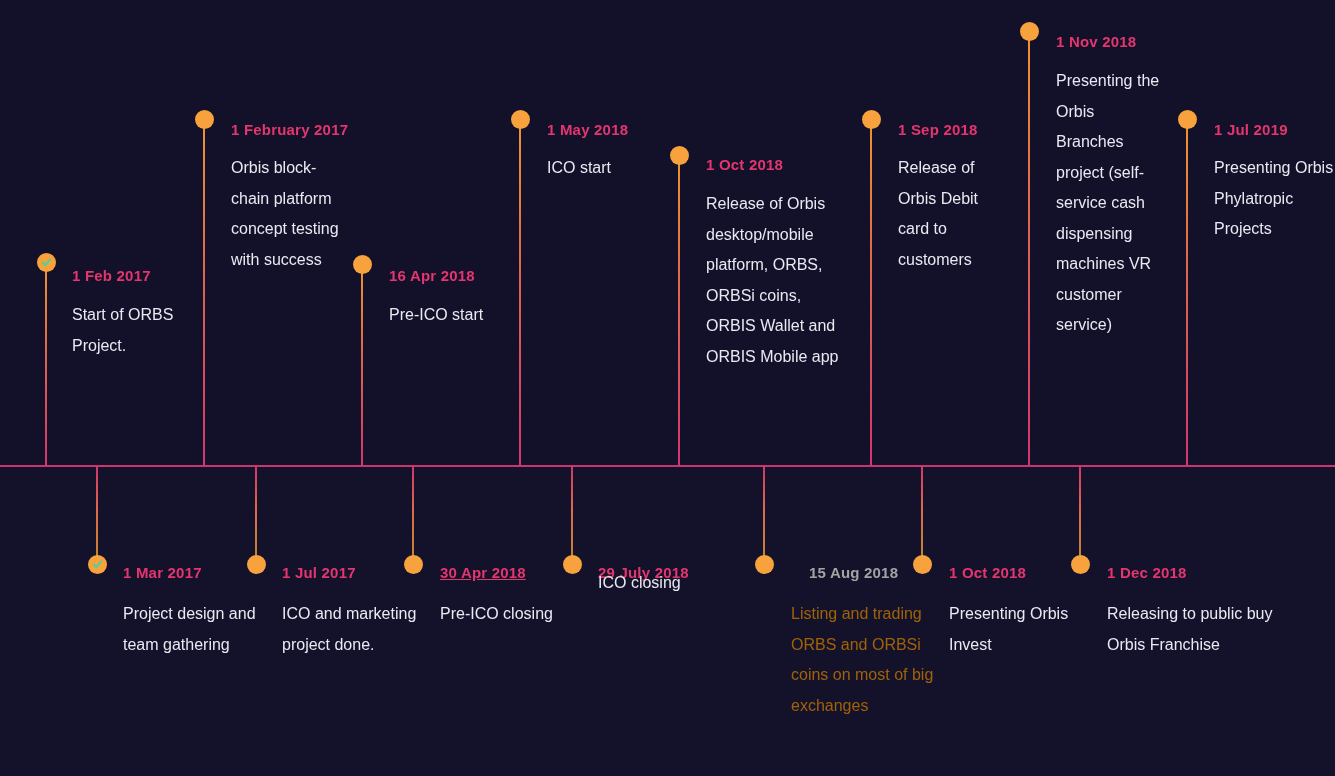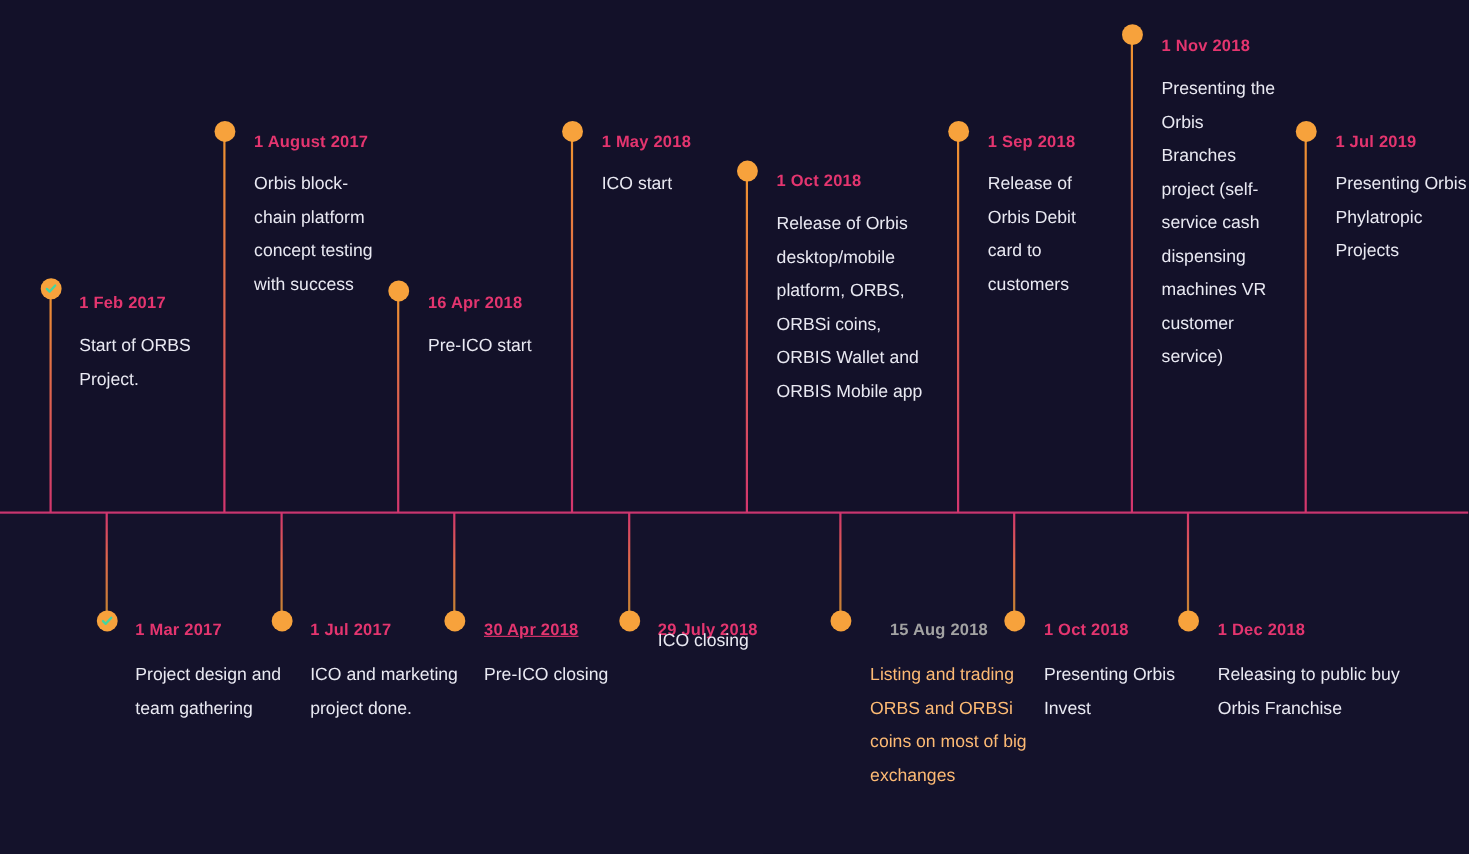--- a/index.html
+++ b/index.html
@@ -113,21 +113,21 @@
               <path d="M1.6 5.6 L4.1 8.1 L9.2 2.6" fill="none" stroke="#45d6a0" stroke-width="2.1" stroke-linecap="round" stroke-linejoin="round"></path>
             </svg>
           </span>
         </div>
         <div class="m-date m-text" style="left: 72px; top: 268px; color: rgb(228, 53, 111);">1 Feb 2017</div>
         <div class="m-desc m-text" style="left: 72px; top: 300px; width: 110px; color: rgb(233, 233, 242);">Start of ORBS Project.</div>
       </div>
       <div class="milestone" style="left: 0px; top: 0px;">
         <div class="stem stem-up" style="left: 203px; top: 119px; height: 347px;"></div>
         <div class="dot" style="left: 194.5px; top: 109.5px; background: rgb(247, 162, 60);"></div>
-        <div class="m-date m-text" style="left: 231px; top: 122px; color: rgb(228, 53, 111);">1 August 2017</div>
+        <div class="m-date m-text" style="left: 231px; top: 122px; color: rgb(228, 53, 111);">1 February 2017</div>
         <div class="m-desc m-text" style="left: 231px; top: 153px; width: 112px; color: rgb(233, 233, 242);">Orbis block-chain platform concept testing with success</div>
       </div>
       <div class="milestone" style="left: 0px; top: 0px;">
         <div class="stem stem-up" style="left: 361px; top: 264px; height: 202px;"></div>
         <div class="dot" style="left: 352.5px; top: 254.5px; background: rgb(247, 162, 60);"></div>
         <div class="m-date m-text" style="left: 389px; top: 268px; color: rgb(228, 53, 111);">16 Apr 2018</div>
         <div class="m-desc m-text" style="left: 389px; top: 300px; width: 110px; color: rgb(233, 233, 242);">Pre-ICO start</div>
       </div>
       <div class="milestone" style="left: 0px; top: 0px;">
         <div class="stem stem-up" style="left: 519px; top: 119px; height: 347px;"></div>
@@ -188,21 +188,21 @@
       <div class="milestone" style="left: 0px; top: 0px;">
         <div class="stem stem-down" style="left: 571px; top: 466px; height: 98px;"></div>
         <div class="dot" style="left: 562.5px; top: 554.5px; background: rgb(247, 162, 60);"></div>
         <div class="m-date m-text" style="left: 598px; top: 565px; color: rgb(228, 53, 111);">29 July 2018</div>
         <div class="m-desc m-text" style="left: 598px; top: 568px; width: 150px; color: rgb(233, 233, 242);">ICO closing</div>
       </div>
       <div class="milestone" style="left: 0px; top: 0px;">
         <div class="stem stem-down" style="left: 763px; top: 466px; height: 98px;"></div>
         <div class="dot" style="left: 754.5px; top: 554.5px; background: rgb(247, 162, 60);"></div>
         <div class="m-date m-text" style="left: 809px; top: 565px; color: #a3a3a3;">15 Aug 2018</div>
-        <div class="m-desc m-text" style="left: 791px; top: 599px; width: 160px; color: #fdba74;">Listing and trading ORBS and ORBSi coins on most of big exchanges</div>
+        <div class="m-desc m-text" style="left: 791px; top: 599px; width: 160px; color: #a16207;">Listing and trading ORBS and ORBSi coins on most of big exchanges</div>
       </div>
       <div class="milestone" style="left: 0px; top: 0px;">
         <div class="stem stem-down" style="left: 921px; top: 466px; height: 98px;"></div>
         <div class="dot" style="left: 912.5px; top: 554.5px; background: rgb(247, 162, 60);"></div>
         <div class="m-date m-text" style="left: 949px; top: 565px; color: rgb(228, 53, 111);">1 Oct 2018</div>
         <div class="m-desc m-text" style="left: 949px; top: 599px; width: 140px; color: rgb(233, 233, 242);">Presenting Orbis Invest</div>
       </div>
       <div class="milestone" style="left: 0px; top: 0px;">
         <div class="stem stem-down" style="left: 1079px; top: 466px; height: 98px;"></div>
         <div class="dot" style="left: 1070.5px; top: 554.5px; background: rgb(247, 162, 60);"></div>

